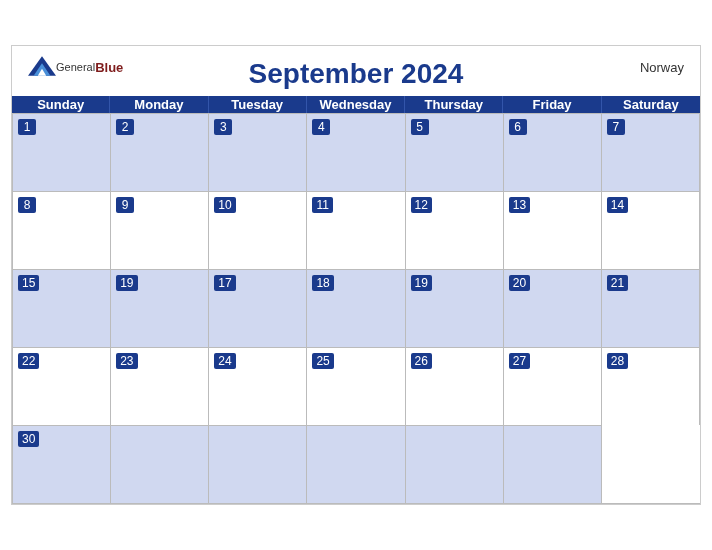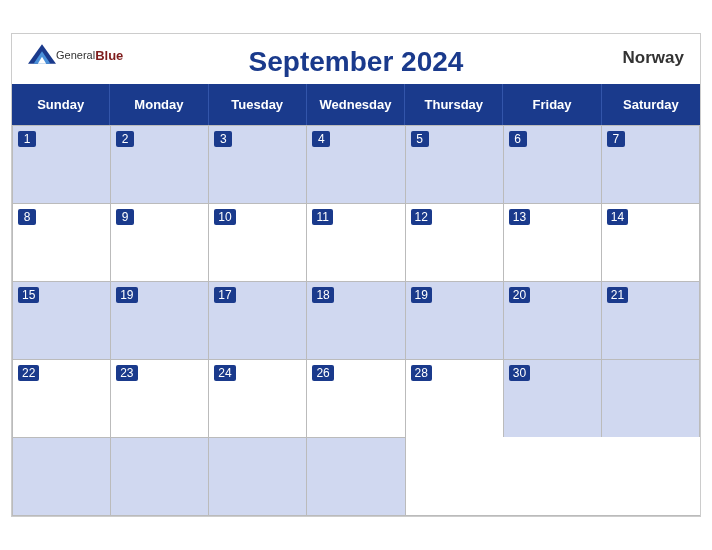--- a/index.html
+++ b/index.html
@@ -51,33 +51,32 @@
     }
     .month-title {
       font-size: 28px;
       color: #1a3a8c;
       font-weight: bold;
     }
     .country-label {
       position: absolute;
       right: 16px;
       top: 14px;
-      font-size: 17px;
+      font-size: 13px;
       color: #333;
-      font-weight: bold;
     }
     .day-headers {
       display: grid;
       grid-template-columns: repeat(7, 1fr);
       background: #1a3a8c;
     }
     .day-header {
       color: #fff;
       text-align: center;
-      padding: 13px 0;
+      padding: 1px 0;
       font-size: 13px;
       font-weight: bold;
       border-right: 1px solid #3355aa;
     }
     .day-header:last-child {
       border-right: none;
     }
     .calendar-grid {
       display: grid;
       grid-template-columns: repeat(7, 1fr);
@@ -152,21 +151,23 @@
       <div class="day-cell shaded"><span class="day-number">15</span></div>
       <div class="day-cell shaded"><span class="day-number">19</span></div>
       <div class="day-cell shaded"><span class="day-number">17</span></div>
       <div class="day-cell shaded"><span class="day-number">18</span></div>
       <div class="day-cell shaded"><span class="day-number">19</span></div>
       <div class="day-cell shaded"><span class="day-number">20</span></div>
       <div class="day-cell shaded"><span class="day-number">21</span></div>
       <div class="day-cell"><span class="day-number">22</span></div>
       <div class="day-cell"><span class="day-number">23</span></div>
       <div class="day-cell"><span class="day-number">24</span></div>
+      <div class="day-cell"><span class="day-number">25</span></div>
       <div class="day-cell"><span class="day-number">26</span></div>
+      <div class="day-cell"><span class="day-number">27</span></div>
       <div class="day-cell"><span class="day-number">28</span></div>
       <div class="day-cell shaded"><span class="day-number">30</span></div>
       <div class="day-cell shaded"></div>
       <div class="day-cell shaded"></div>
       <div class="day-cell shaded"></div>
       <div class="day-cell shaded"></div>
       <div class="day-cell shaded"></div>
     </div>
 </div>
 

